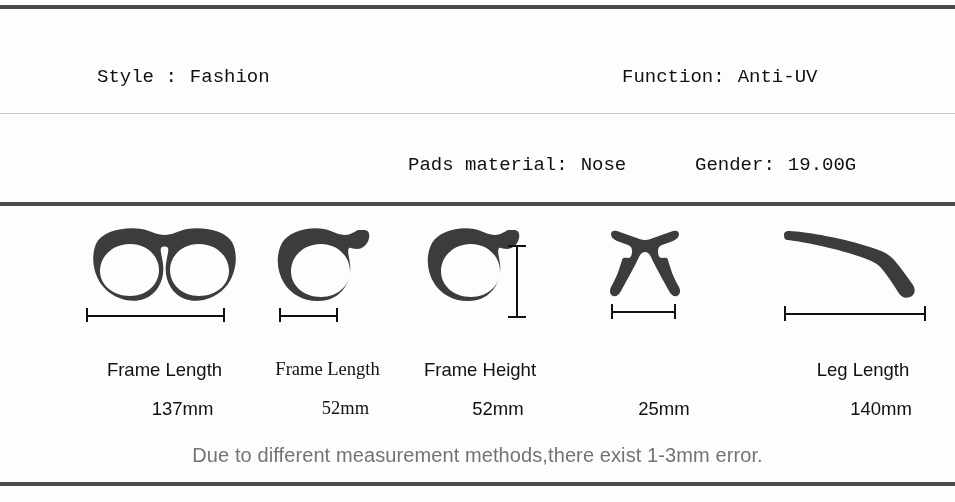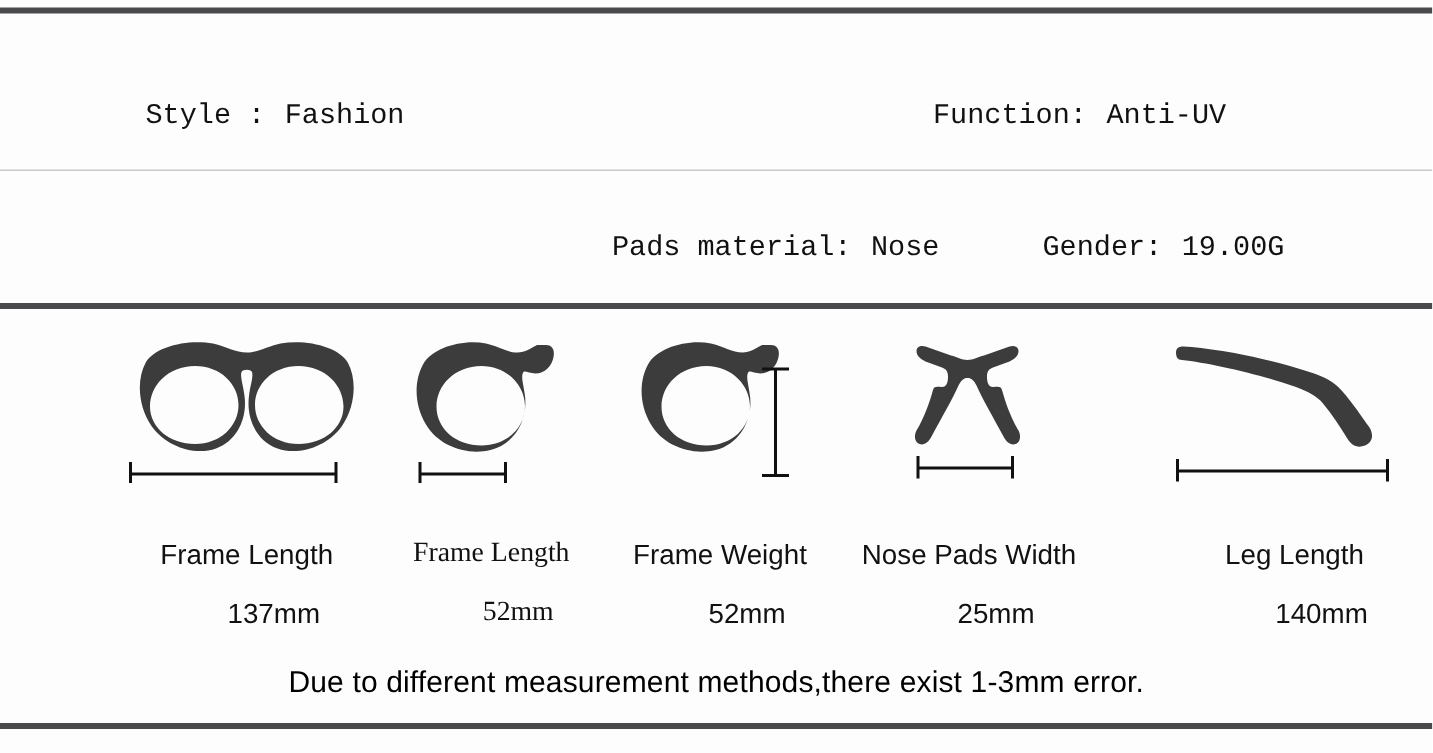--- a/index.html
+++ b/index.html
@@ -97,21 +97,21 @@
   }
 
   
   .footer-note {
     position: absolute;
     left: 0;
     top: 444px;
     width: 955px;
     text-align: center;
     font-size: 20px;
-    color: #000000;
+    color: #737373;
     letter-spacing: 0.1px;
   }
 </style>
 </head>
 <body>
 
 <div id="screen">
 
   <div class="rule-dark" style="top:5px;"></div>
 
@@ -192,21 +192,21 @@
                      C 61 97, 42 90, 34 76 C 26 63, 26 47, 32 36 Z
                      M 71 37 C 53 37, 41 50, 41 64 C 41 79, 54 90, 71 90 C 88 90, 100 78, 100 64 C 100 50, 88 37, 71 37 Z"></path>
           </g>
           <g stroke="#111111" stroke-width="2" fill="none">
             <line x1="117" y1="39" x2="117" y2="110"></line>
             <line x1="108" y1="39" x2="126" y2="39"></line>
             <line x1="108" y1="110" x2="126" y2="110"></line>
           </g>
         </svg>
       </div>
-      <div class="col-label">Frame Weight</div>
+      <div class="col-label">Frame Height</div>
       <div class="col-value">52mm</div>
     </div>
 
     <div class="col" style="left:562px; width:168px;">
       <div class="icon-box">
         <svg width="168" height="115" viewBox="0 0 168 115">
           <g fill="#3c3c3c">
             <path d="M49 27 C 49 24, 52 23, 55 24 L 72 30 C 76 31, 79 33, 83 33 C 87 33, 90 31, 94 30
                      L 111 24 C 114 23, 117 24, 117 27 C 117 30, 115 32, 111 34 L 100 38
                      C 97 39, 96 41, 96 44 C 96 48, 97 51, 100 51 C 103 51, 105 50, 106 53
@@ -216,21 +216,20 @@
                      C 55 70, 58 60, 60 53 C 61 50, 63 51, 66 51 C 69 51, 70 48, 70 44
                      C 70 41, 69 39, 66 38 L 55 34 C 51 32, 49 30, 49 27 Z"></path>
           </g>
           <g stroke="#111111" stroke-width="2" fill="none">
             <line x1="50" y1="105" x2="113" y2="105"></line>
             <line x1="50" y1="97" x2="50" y2="112"></line>
             <line x1="113" y1="97" x2="113" y2="112"></line>
           </g>
         </svg>
       </div>
-      <div class="col-label">Nose Pads Width</div>
       <div class="col-value">25mm</div>
     </div>
 
     <div class="col" style="left:768px; width:190px;">
       <div class="icon-box">
         <svg width="190" height="115" viewBox="0 0 190 115">
           <g fill="#3c3c3c">
             <path d="M16 28 C 16 25, 18 24, 21 24 C 40 25, 75 31, 105 41
                      C 115 44, 122 48, 127 54 C 134 62, 140 71, 145 78
                      C 148 83, 147 88, 142 90 C 137 92, 133 90, 130 85

